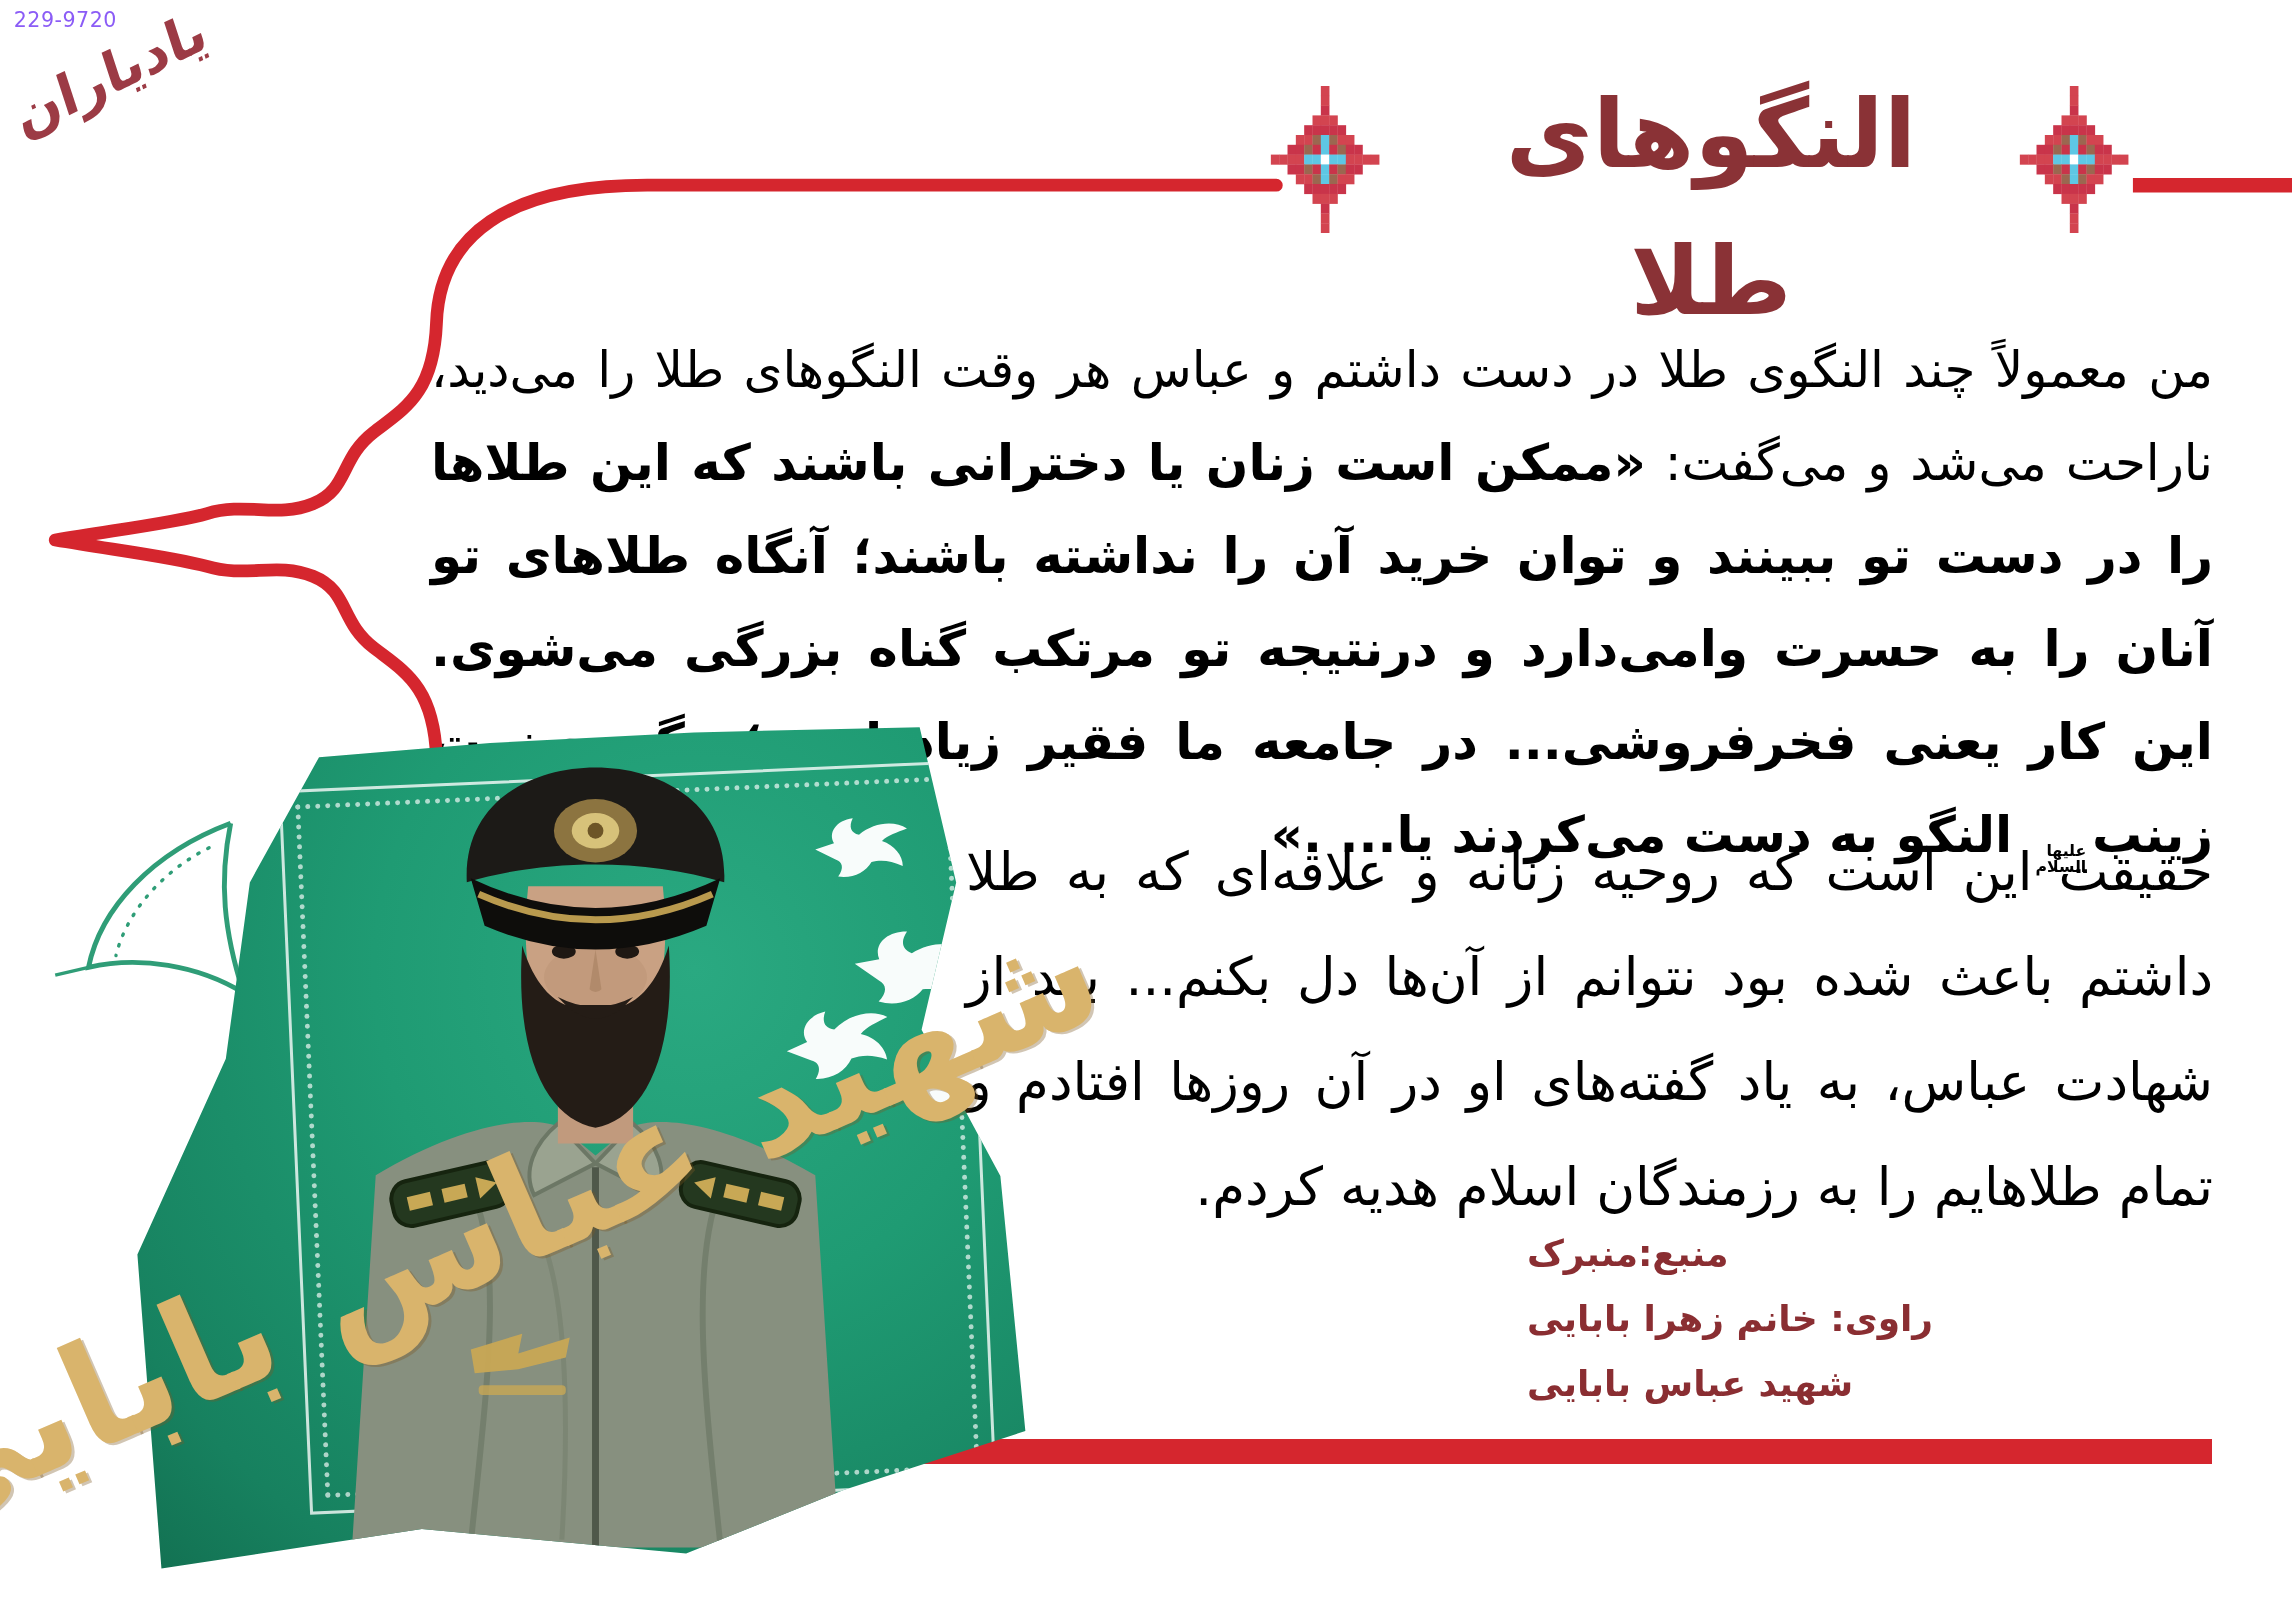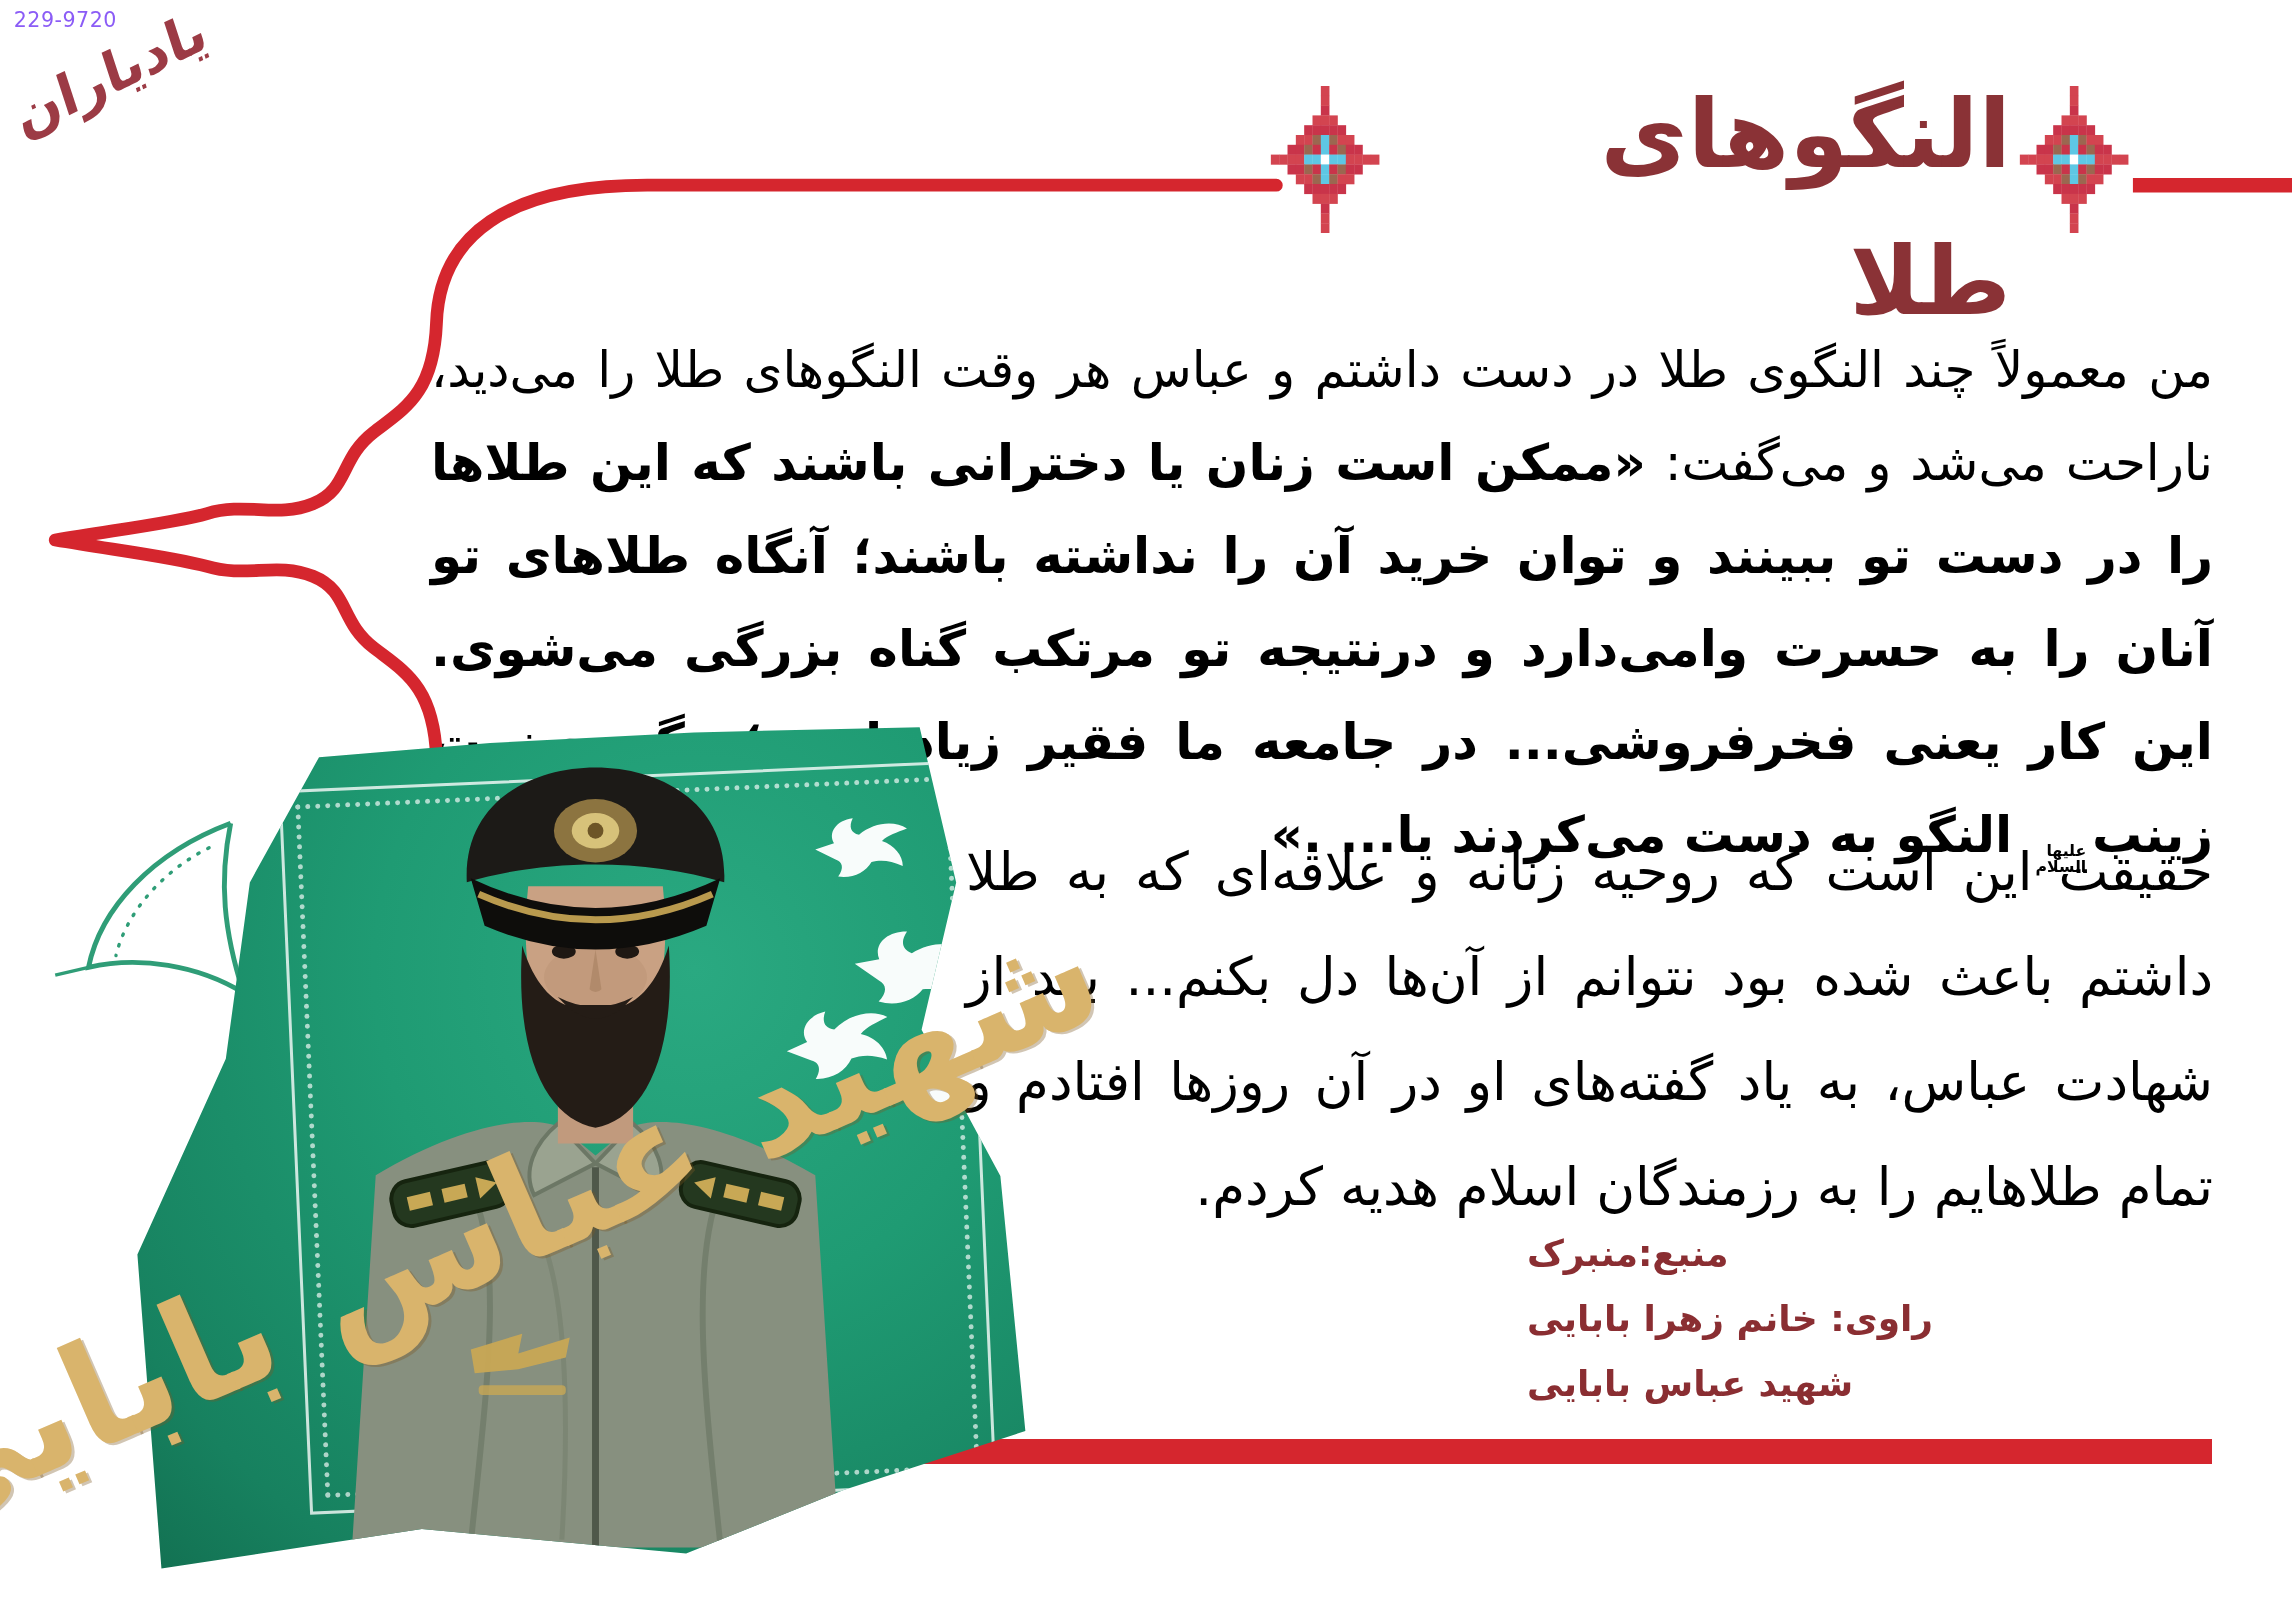--- a/index.html
+++ b/index.html
@@ -17,21 +17,21 @@
   }
   .logo{
     left:7.8px;top:49px;width:176px;text-align:center;
     color:#9c3b45;font-size:55px;font-weight:700;
     transform:rotate(-26deg) skewX(-8deg);
     transform-origin:center;
   }
   .title{
     left:1411px;top:61px;width:600px;height:157px;
     color:#8a3236;font-size:95px;font-weight:700;
-    text-align:right;direction:rtl;line-height:147px;
+    text-align:center;direction:rtl;line-height:147px;
   }
   .motif{width:110px;height:147px;}
   .motif-1{left:1270px;top:86px;}
   .motif-2{left:2019px;top:86px;}
 
   
   .para{
     direction:rtl;text-align:justify;color:#000;
   }
   .para1{

